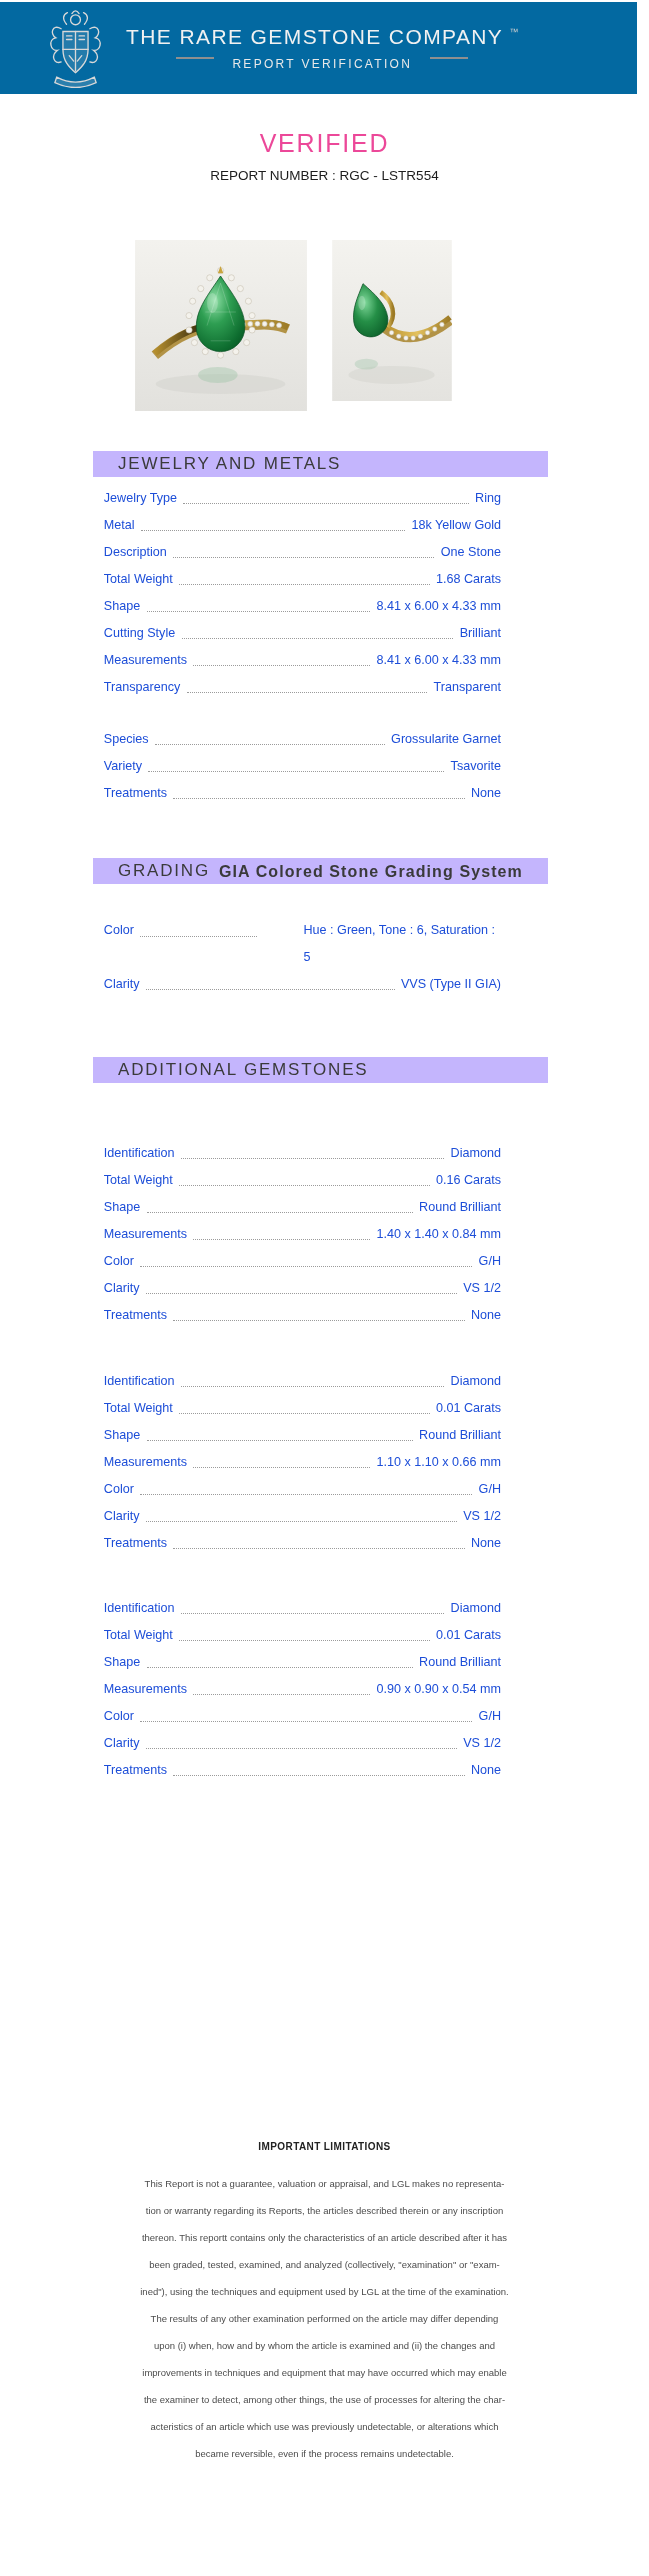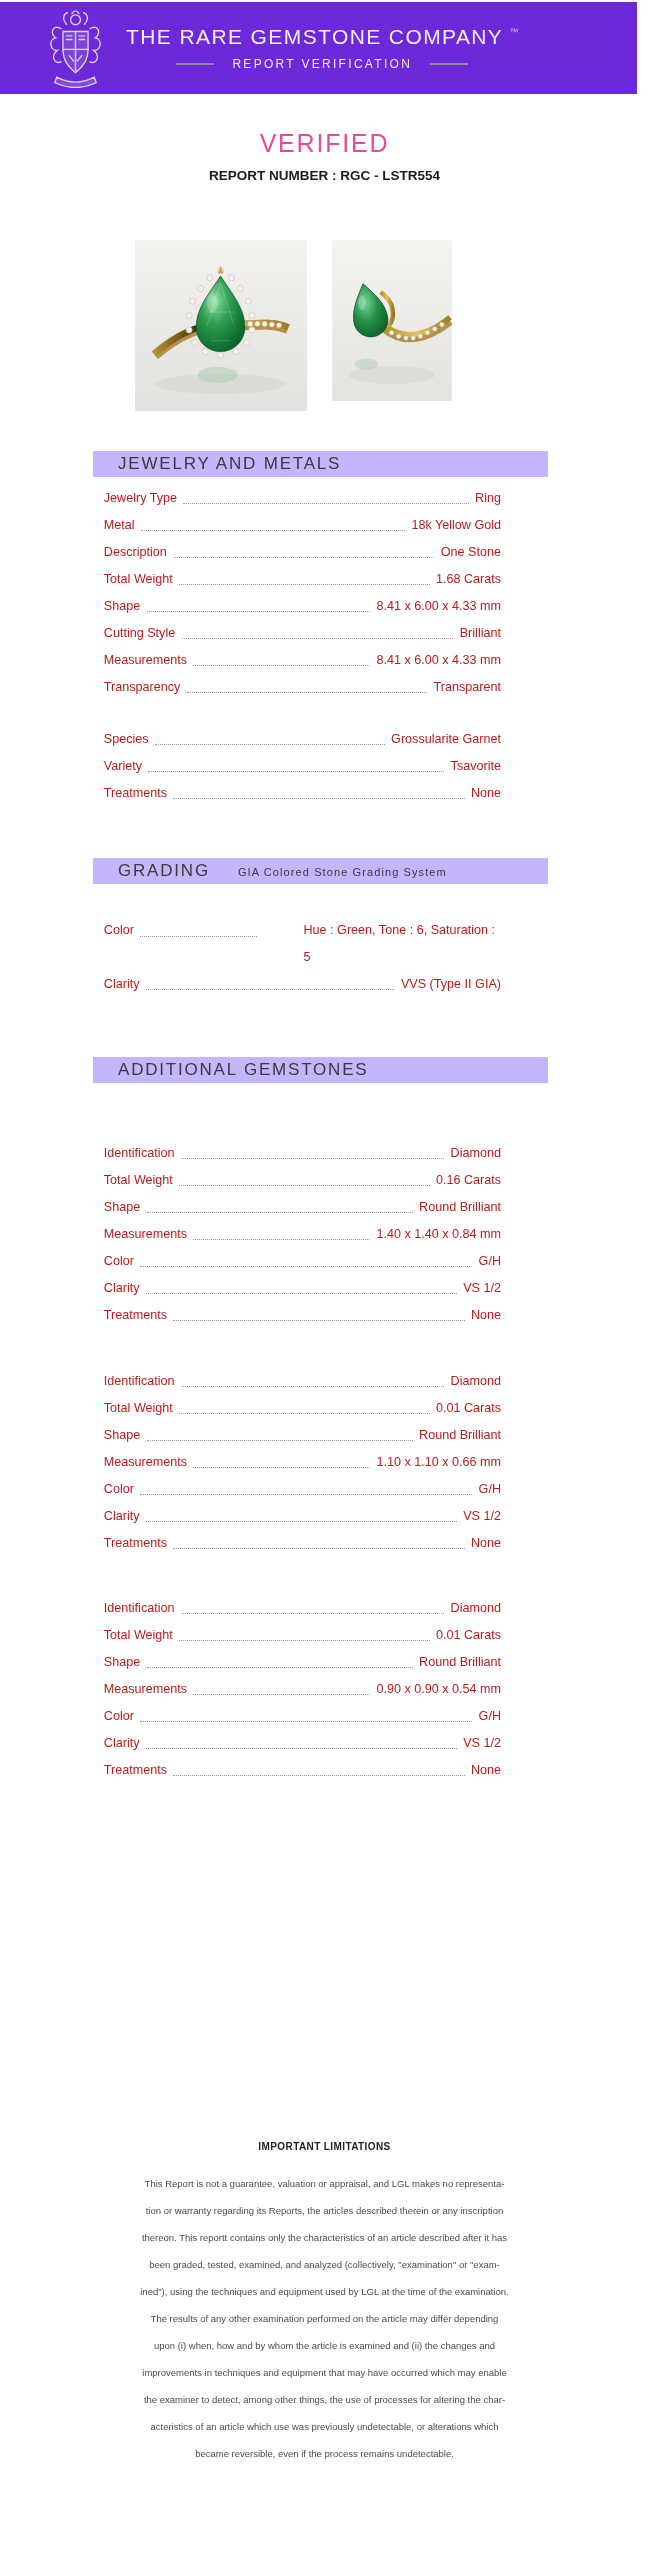--- a/index.html
+++ b/index.html
@@ -1,50 +1,50 @@
 <!DOCTYPE html>
 <html style="font-size:14.4px"><head>
 <meta charset="utf-8">
 <style>
   html,body{margin:0;padding:0;background:#ffffff;}
   .page{position:relative;width:649px;height:2576px;background:#ffffff;overflow:hidden;
         font-family:"Liberation Sans","DejaVu Sans",sans-serif;}
 
   
-  header{margin-top:1.8px;width:637px;height:92px;background:#6d28d9;
+  header{margin-top:1.8px;width:637px;height:92px;background:#0369a1;
          display:flex;align-items:center;box-sizing:border-box;padding-left:45px;}
   .crest{width:61px;height:79px;flex:0 0 auto;margin-top:1.8px;}
   .head-text{margin-left:20px;display:flex;flex-direction:column;align-items:center;}
   .company-line{color:#f1f1f1;font-size:21px;letter-spacing:1.4px;white-space:nowrap;line-height:23.5px;}
   .tm{font-size:9px;color:#cfcfcf;vertical-align:top;position:relative;top:-3.6px;margin-left:6.3px;letter-spacing:0;}
-  .subtitle-row{margin-top:9px;display:flex;align-items:center;gap:18px;
+  .subtitle-row{margin-top:9px;display:flex;gap:18px;
                 color:#e9e9e9;font-size:12px;letter-spacing:2.3px;white-space:nowrap;}
   .dash{width:38px;height:1.8px;background:#8f8f8f;}
 
   
   .verified{margin-top:36px;text-align:center;font-size:25px;letter-spacing:1.8px;
             color:#ec4899;font-weight:400;line-height:27px;}
-  .report-number{margin-top:12.6px;text-align:center;font-size:13.5px;font-weight:bold;
+  .report-number{margin-top:12.6px;text-align:center;font-size:13.5px;font-weight:normal;
                  color:#1d1d1d;line-height:14.4px;}
 
   
   .photos{margin:56px 0 0 135px;display:flex;gap:25px;align-items:flex-start;height:171px;}
   .photo{flex:0 0 auto;}
   .photo svg{display:block;}
 
   
   .content{width:455px;margin-left:93px;}
   .bar{height:26px;background:#c4b5fd;display:flex;align-items:center;
        box-sizing:border-box;padding-left:25px;}
   .bar .t{font-size:17px;letter-spacing:1.8px;color:#3a3a3a;white-space:nowrap;}
-  .bar .sub{font-size:11px;font-weight:normal;letter-spacing:1.1px;color:#3a3a3a;
-            margin-left:28px;padding-top:2.7px;white-space:nowrap;}
+  .bar .sub{font-size:16px;font-weight:bold;letter-spacing:1.1px;color:#3a3a3a;
+            margin-left:9px;padding-top:2.7px;white-space:nowrap;}
   .rows{margin:0 47px 0 10.8px;}
   .row{display:flex;align-items:baseline;height:27px;line-height:27px;
-       font-size:12.6px;color:#b91c1c;}
+       font-size:12.6px;color:#1d4ed8;}
   .lbl{white-space:nowrap;}
   .leader{flex:1 1 auto;height:0;border-bottom:1.8px dotted #9b9b9b;margin:0 6.3px;
           align-self:flex-end;transform:translateY(-8px);}
   .val{white-space:nowrap;text-align:right;}
 
   #jewelry .bar{margin-top:40px;}
   #jewelry .rows{margin-top:8px;}
   #results .bar{margin-top:27px;}
   #results .rows{margin-top:25px;}
   #grading .bar{margin-top:51px;}

